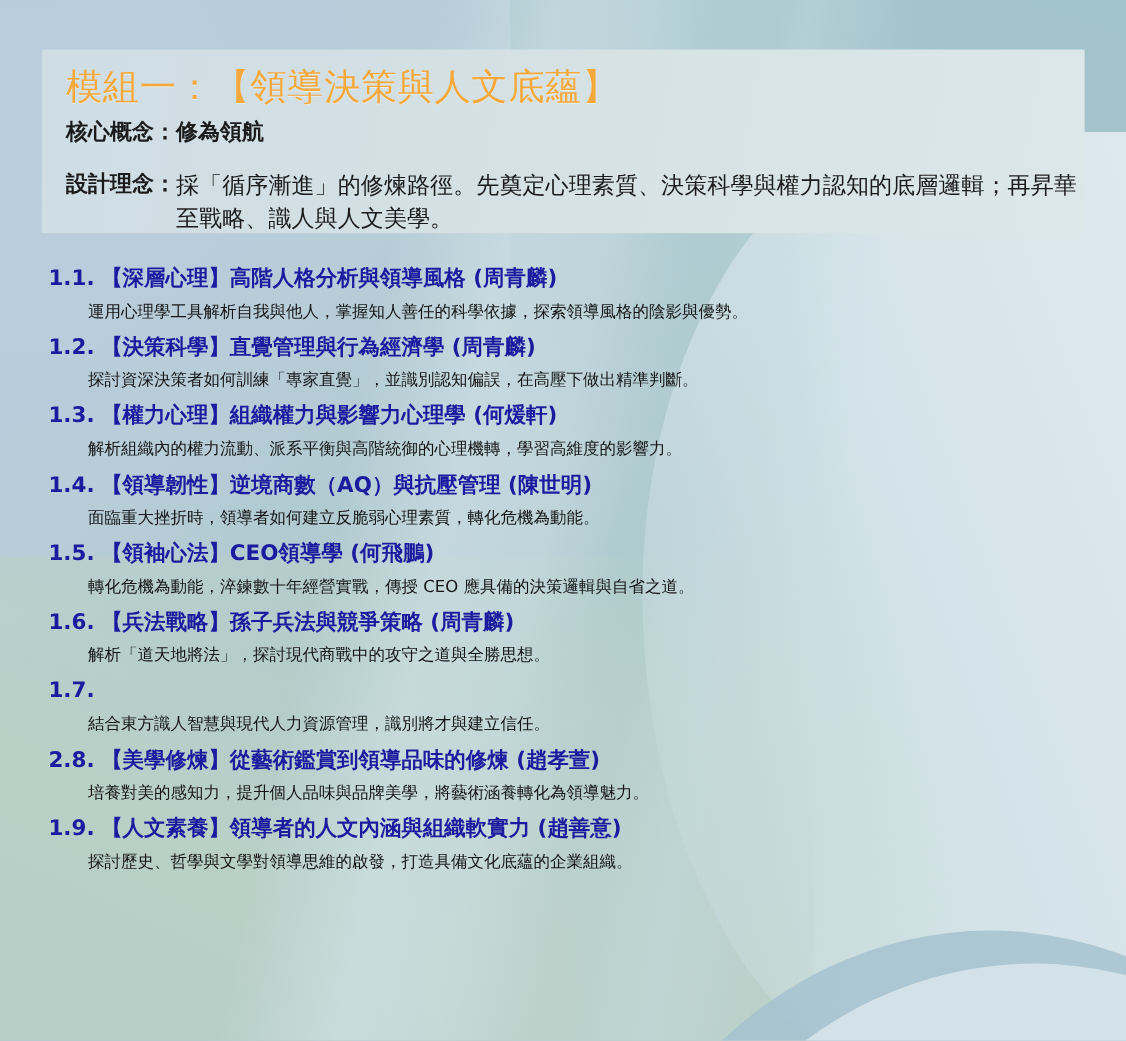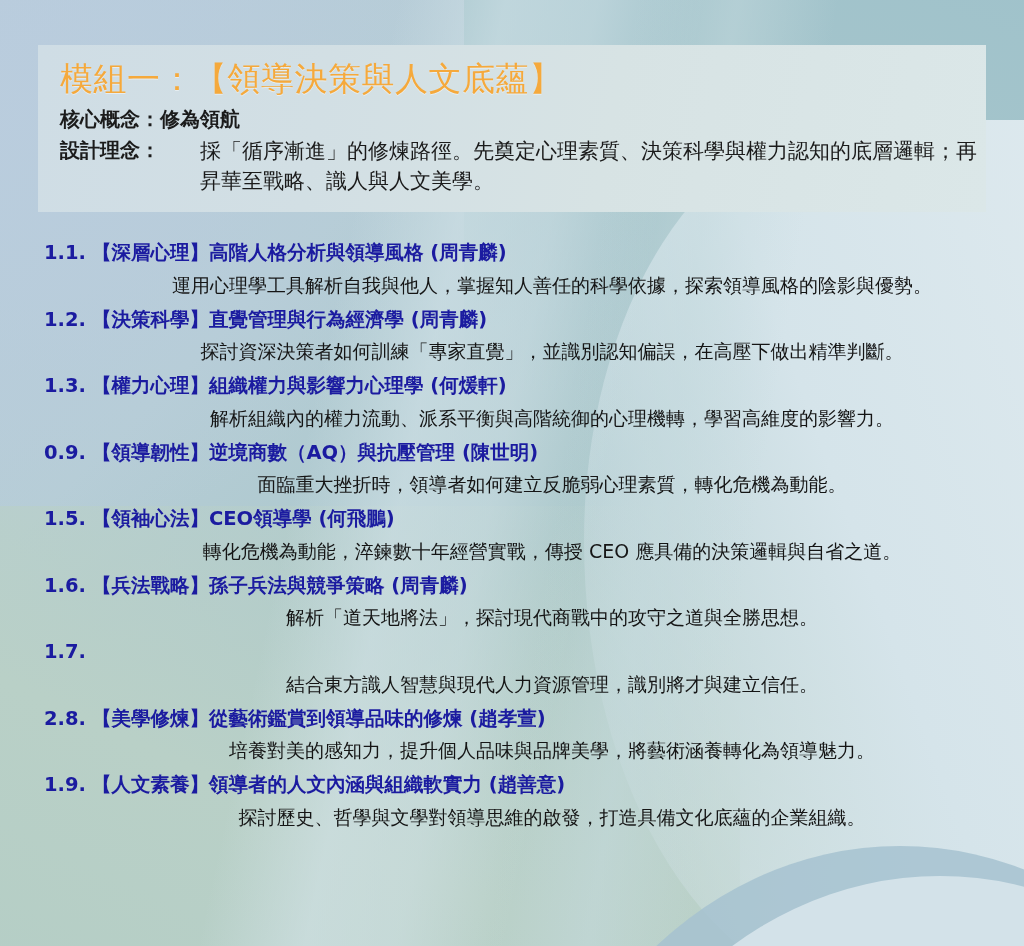--- a/index.html
+++ b/index.html
@@ -109,22 +109,21 @@
     font-size: 20px;
     font-weight: bold;
     margin-left: 22px;
     line-height: 1.45;
     white-space: nowrap;
   }
   #concept-line { margin-top: 6px; }
   #philosophy-block {
     display: flex;
     margin-left: 22px;
-    margin-top: 2px;
-    gap: 40px;
+    margin-top: 19px;
   }
   #philosophy-label {
     color: #1b1b1b;
     font-size: 20px;
     font-weight: bold;
     line-height: 1.45;
     white-space: nowrap;
     flex: 0 0 auto;
   }
   #philosophy-body {
@@ -161,27 +160,26 @@
     margin-left: 44px;
     margin-right: 6px;
     flex: 0 0 auto;
   }
   .course-name {
     color: #1B1BA0;
     font-weight: bold;
   }
   .course-desc {
     color: #151515;
-    font-size: 19px;
+    font-size: 15px;
     font-weight: normal;
     line-height: 1.0;
     margin-left: 80px;
     padding: 9px 0 10px 0;
     white-space: nowrap;
-    text-align: center;
   }
 </style>
 </head>
 <body>
 
 <div id="slide">
 
   <div class="bg-base"></div>
   <div class="bg-soft-left"></div>
   <div class="bg-sage"></div>
@@ -219,21 +217,21 @@
       </div>
       <div class="course-item">
         <div class="course-title">
           <span class="course-num">1.3.</span>
           <span class="course-name">【權力心理】組織權力與影響力心理學 (何煖軒)</span>
         </div>
         <div class="course-desc">解析組織內的權力流動、派系平衡與高階統御的心理機轉，學習高維度的影響力。</div>
       </div>
       <div class="course-item">
         <div class="course-title">
-          <span class="course-num">0.9.</span>
+          <span class="course-num">1.4.</span>
           <span class="course-name">【領導韌性】逆境商數（AQ）與抗壓管理 (陳世明)</span>
         </div>
         <div class="course-desc">面臨重大挫折時，領導者如何建立反脆弱心理素質，轉化危機為動能。</div>
       </div>
       <div class="course-item">
         <div class="course-title">
           <span class="course-num">1.5.</span>
           <span class="course-name">【領袖心法】CEO領導學 (何飛鵬)</span>
         </div>
         <div class="course-desc">轉化危機為動能，淬鍊數十年經營實戰，傳授 CEO 應具備的決策邏輯與自省之道。</div>

